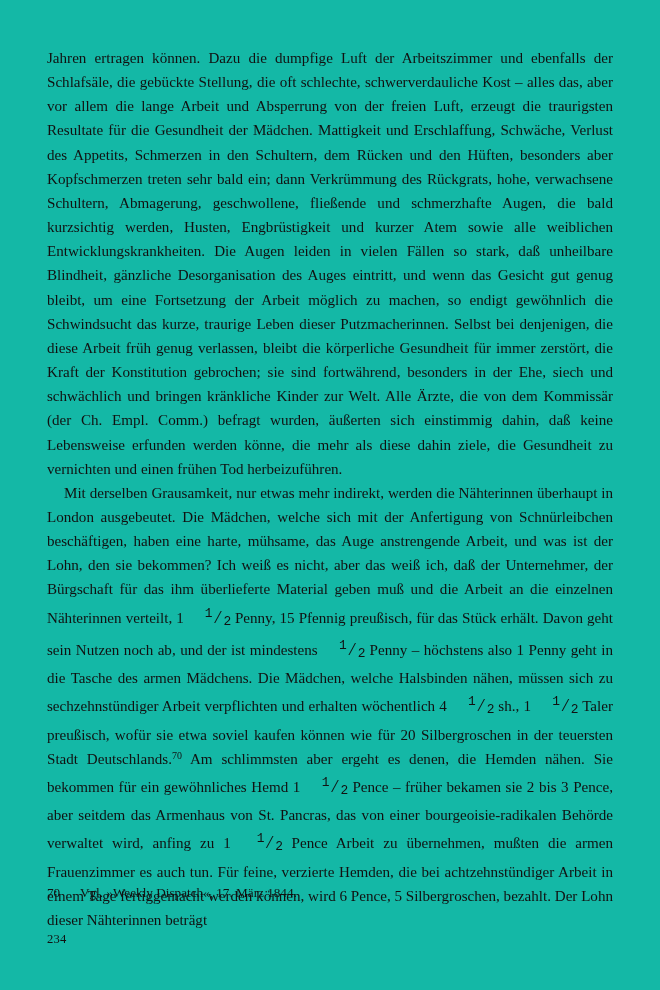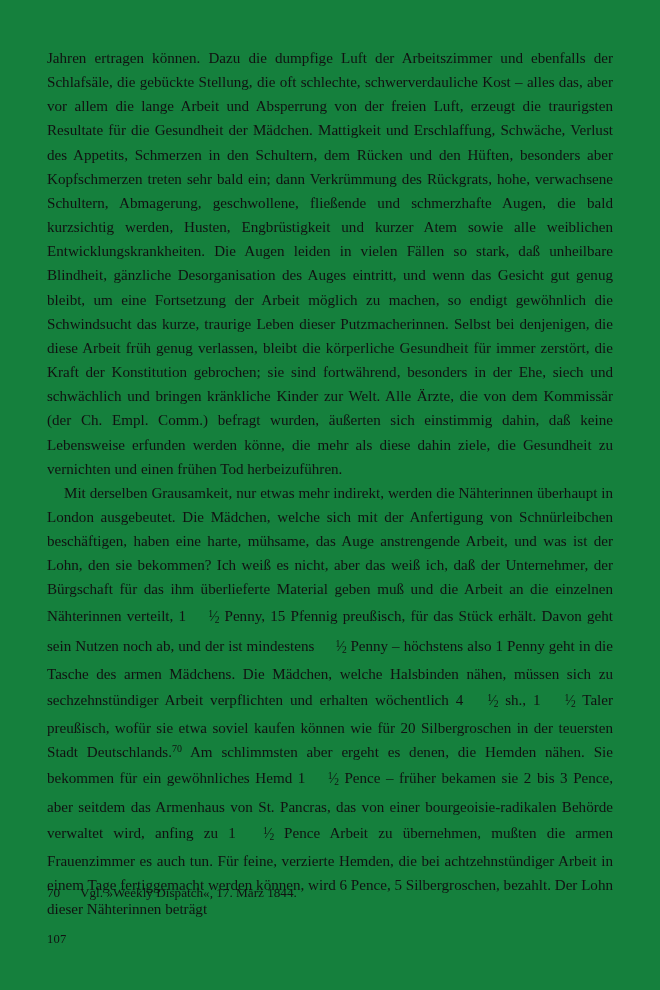--- a/index.html
+++ b/index.html
@@ -4,21 +4,21 @@
 <style>
   html, body {
     margin: 0;
     padding: 0;
     background: #ffffff;
   }
   .page {
     position: relative;
     width: 660px;
     height: 990px;
-    background: #15803d;
+    background: #14b8a6;
     overflow: hidden;
     font-family: "Liberation Serif", "DejaVu Serif", serif;
     color: #111111;
   }
   .textblock {
     position: absolute;
     left: 47px;
     top: 46px;
     width: 566px;
   }
@@ -33,22 +33,23 @@
   }
   p.body.indent {
     text-indent: 17px;
   }
   .it { }
 
   
   .frac {
     display: inline-block;
     white-space: nowrap;
-    font-size: 14px;
+    font-size: 19px;
     letter-spacing: -0.3px;
+    font-family: Liberation Mono, monospace;
   }
   .frac .num {
     font-size: 0.68em;
     vertical-align: 0.46em;
   }
   .frac .sl { }
   .frac .den {
     font-size: 0.68em;
     vertical-align: -0.17em;
   }
@@ -86,15 +87,15 @@
 
   <div class="textblock">
     <p class="body" id="p1">Jahren ertragen können. Dazu die dumpfige Luft der Arbeitszimmer und ebenfalls der Schlafsäle, die gebückte Stellung, die oft schlechte, schwerverdauliche Kost – alles das, aber vor allem die lange Arbeit und Absperrung von der freien Luft, erzeugt die traurigsten Resultate für die Gesundheit der Mädchen. Mattigkeit und Erschlaffung, Schwäche, Verlust des Appetits, Schmerzen in den Schultern, dem Rücken und den Hüften, besonders aber Kopfschmerzen treten sehr bald ein; dann Verkrümmung des Rückgrats, hohe, verwachsene Schultern, Abmagerung, geschwollene, fließende und schmerzhafte Augen, die bald kurzsichtig werden, Husten, Engbrüstigkeit und kurzer Atem sowie alle weiblichen Entwicklungskrankheiten. Die Augen leiden in vielen Fällen so stark, daß unheilbare Blindheit, gänzliche Desorganisation des Auges eintritt, und wenn das Gesicht gut genug bleibt, um eine Fortsetzung der Arbeit möglich zu machen, so endigt gewöhnlich die Schwindsucht das kurze, traurige Leben dieser Putzmacherinnen. Selbst bei denjenigen, die diese Arbeit früh genug verlassen, bleibt die körperliche Gesundheit für immer zerstört, die Kraft der Konstitution gebrochen; sie sind fortwährend, besonders in der Ehe, siech und schwächlich und bringen kränkliche Kinder zur Welt. Alle Ärzte, die von dem Kommissär (der Ch. Empl. Comm.) befragt wurden, äußerten sich einstimmig dahin, daß keine Lebensweise erfunden werden könne, die mehr als diese dahin ziele, die Gesundheit zu vernichten und einen frühen Tod herbeizuführen.</p>
     <p class="body indent" id="p2">Mit derselben Grausamkeit, nur etwas mehr indirekt, werden die <span class="it">Nähterinnen</span> überhaupt in London ausgebeutet. Die Mädchen, welche sich mit der Anfertigung von Schnürleibchen beschäftigen, haben eine harte, mühsame, das Auge anstrengende Arbeit, und was ist der Lohn, den sie bekommen? Ich weiß es nicht, aber das weiß ich, daß der Unternehmer, der Bürgschaft für das ihm überlieferte Material geben muß und die Arbeit an die einzelnen Nähterinnen verteilt, 1 <span class="frac"><span class="num">1</span><span class="sl">⁄</span><span class="den">2</span></span> Penny, 15 Pfennig preußisch, für das Stück erhält. Davon geht sein Nutzen noch ab, und der ist mindestens <span class="frac"><span class="num">1</span><span class="sl">⁄</span><span class="den">2</span></span> Penny – höchstens also 1 Penny geht in die Tasche des armen Mädchens. Die Mädchen, welche Halsbinden nähen, müssen sich zu sechzehnstündiger Arbeit verpflichten und erhalten wöchentlich 4 <span class="frac"><span class="num">1</span><span class="sl">⁄</span><span class="den">2</span></span> sh., 1 <span class="frac"><span class="num">1</span><span class="sl">⁄</span><span class="den">2</span></span> Taler preußisch, wofür sie etwa soviel kaufen können wie für 20 Silbergroschen in der teuersten Stadt Deutschlands.<sup class="fnmark">70</sup> Am schlimmsten aber ergeht es denen, die Hemden nähen. Sie bekommen für ein gewöhnliches Hemd 1 <span class="frac"><span class="num">1</span><span class="sl">⁄</span><span class="den">2</span></span> Pence – früher bekamen sie 2 bis 3 Pence, aber seitdem das Armenhaus von St. Pancras, das von einer <span class="it">bourgeoisie-radikalen</span> Behörde verwaltet wird, anfing zu 1 <span class="frac"><span class="num">1</span><span class="sl">⁄</span><span class="den">2</span></span> Pence Arbeit zu übernehmen, mußten die armen Frauenzimmer es auch tun. Für feine, verzierte Hemden, die bei achtzehnstündiger Arbeit in einem Tage fertiggemacht werden können, wird 6 Pence, 5 Silbergroschen, bezahlt. Der Lohn dieser Nähterinnen beträgt</p>
   </div>
 
   <div class="footnote">
     <span class="fnnum">70</span><span>Vgl. »Weekly Dispatch«, 17. März 1844.</span>
   </div>
 
-  <div class="folio">107</div>
+  <div class="folio">234</div>
 
 </div>
 
 </body></html>

